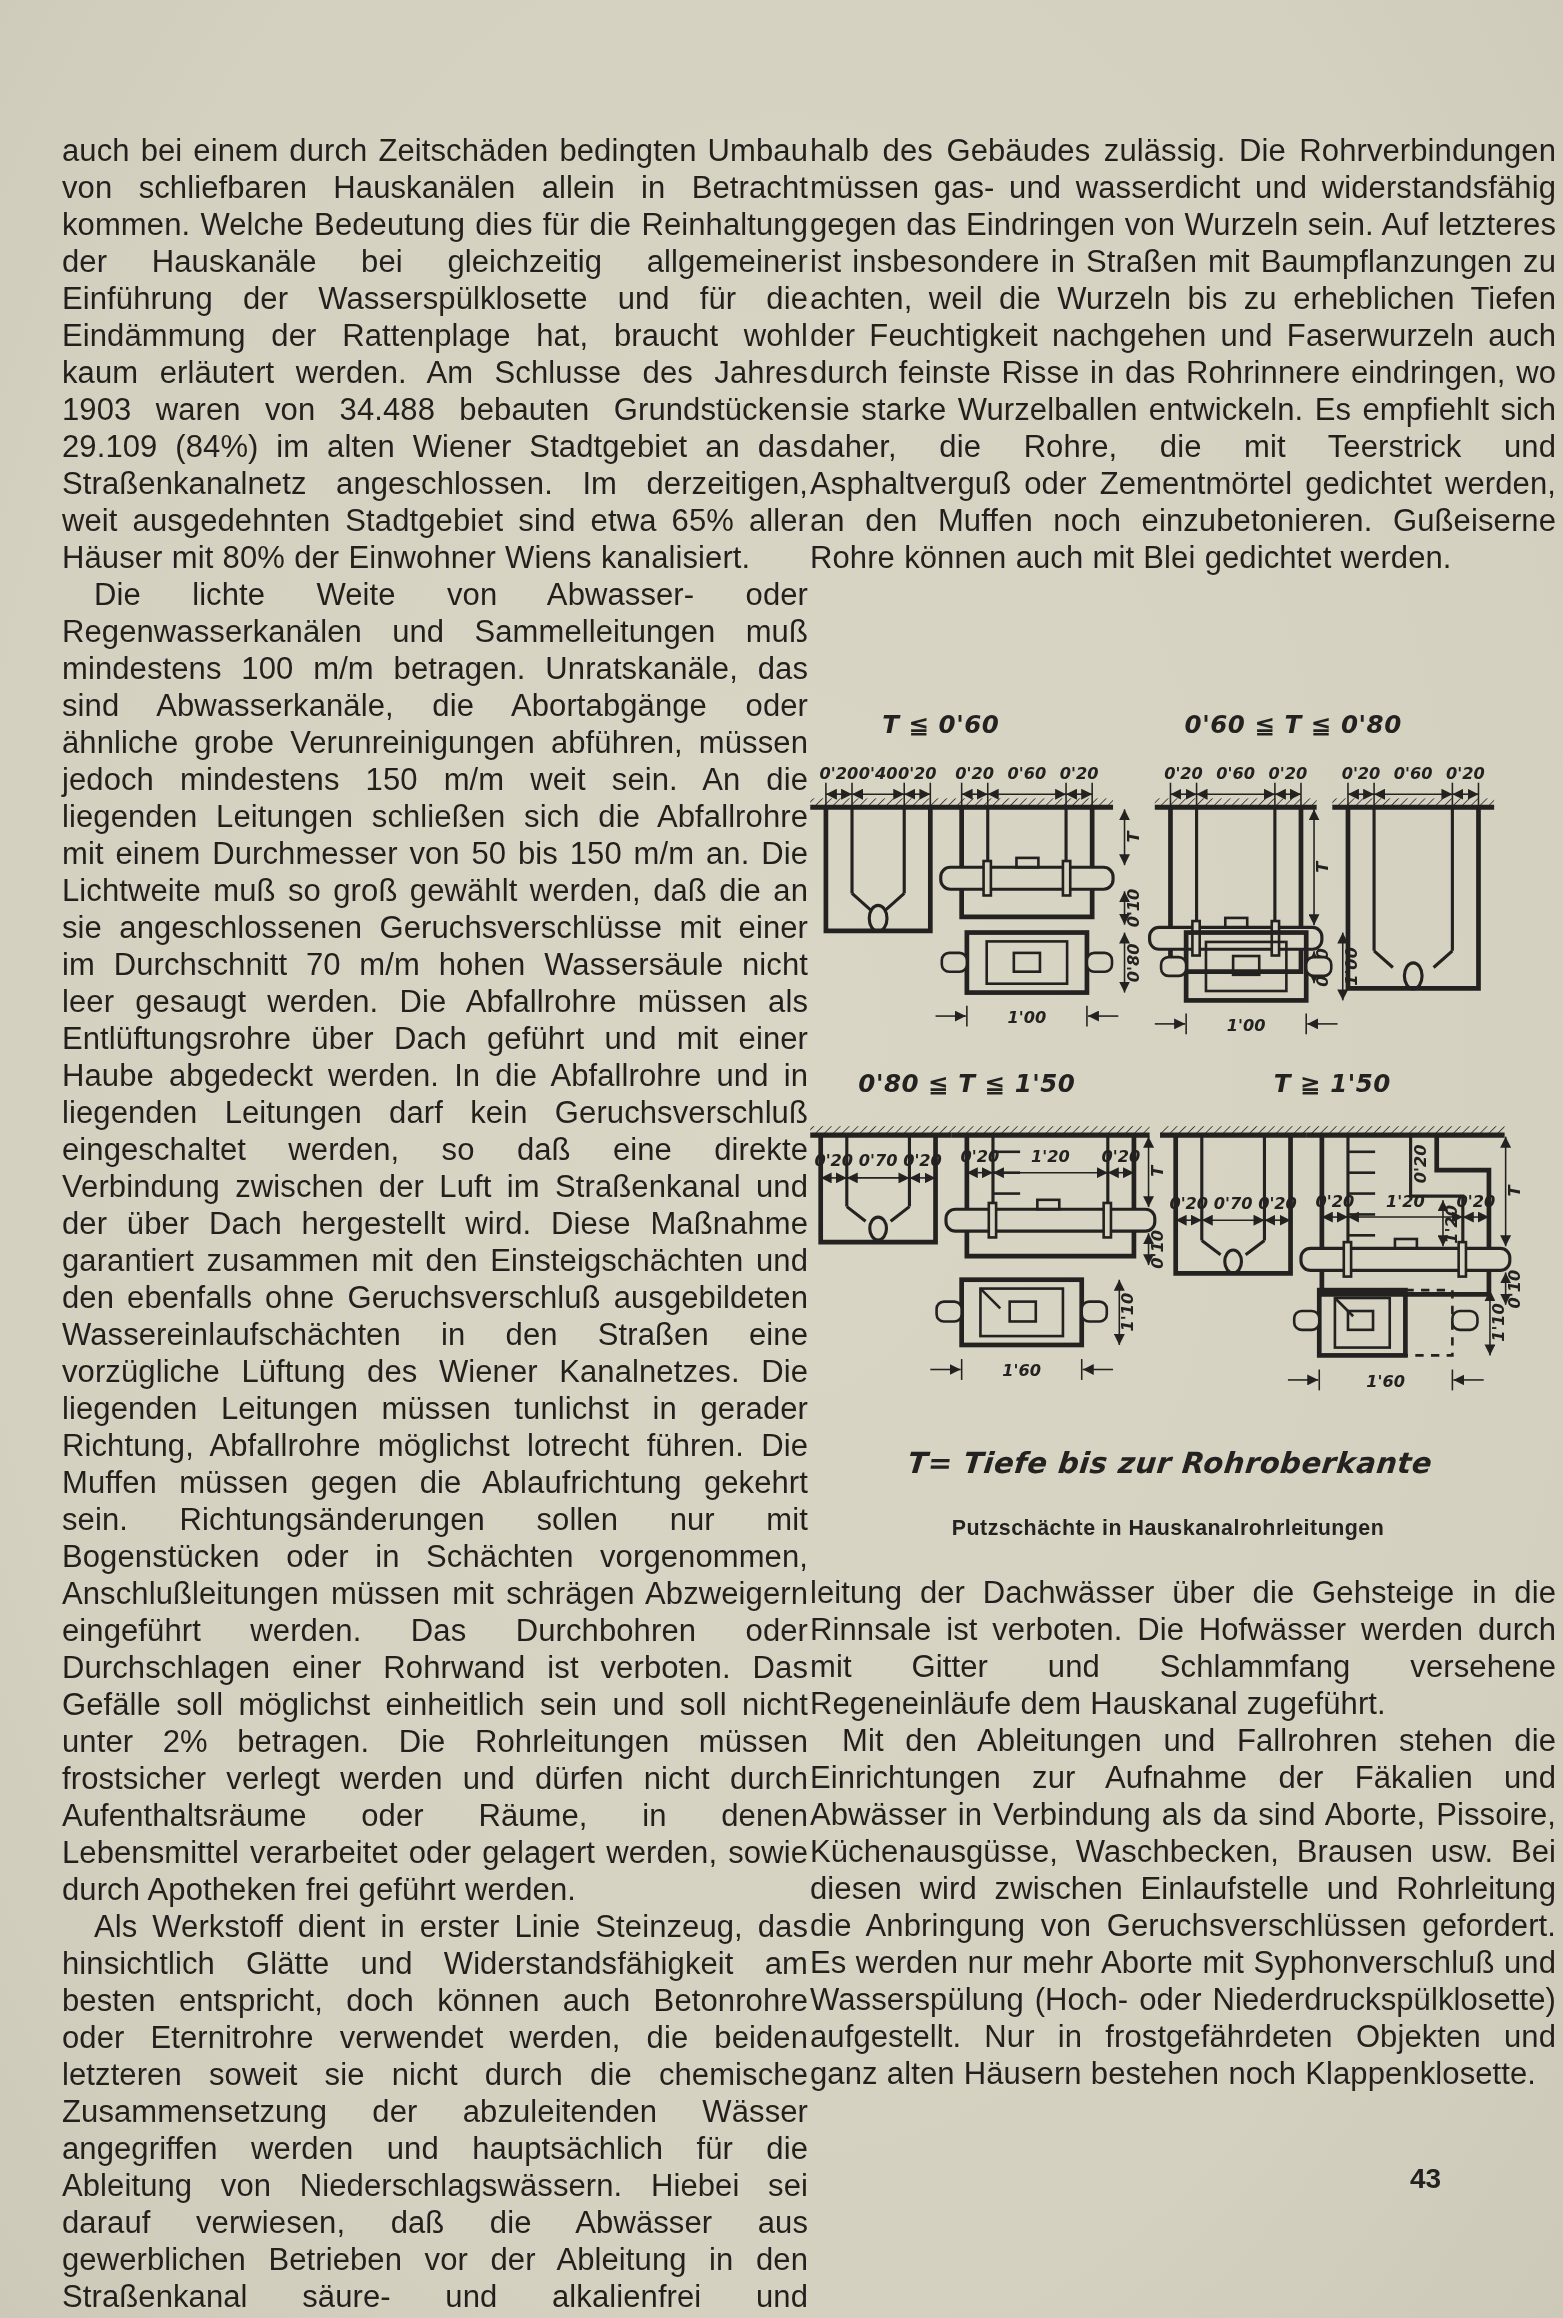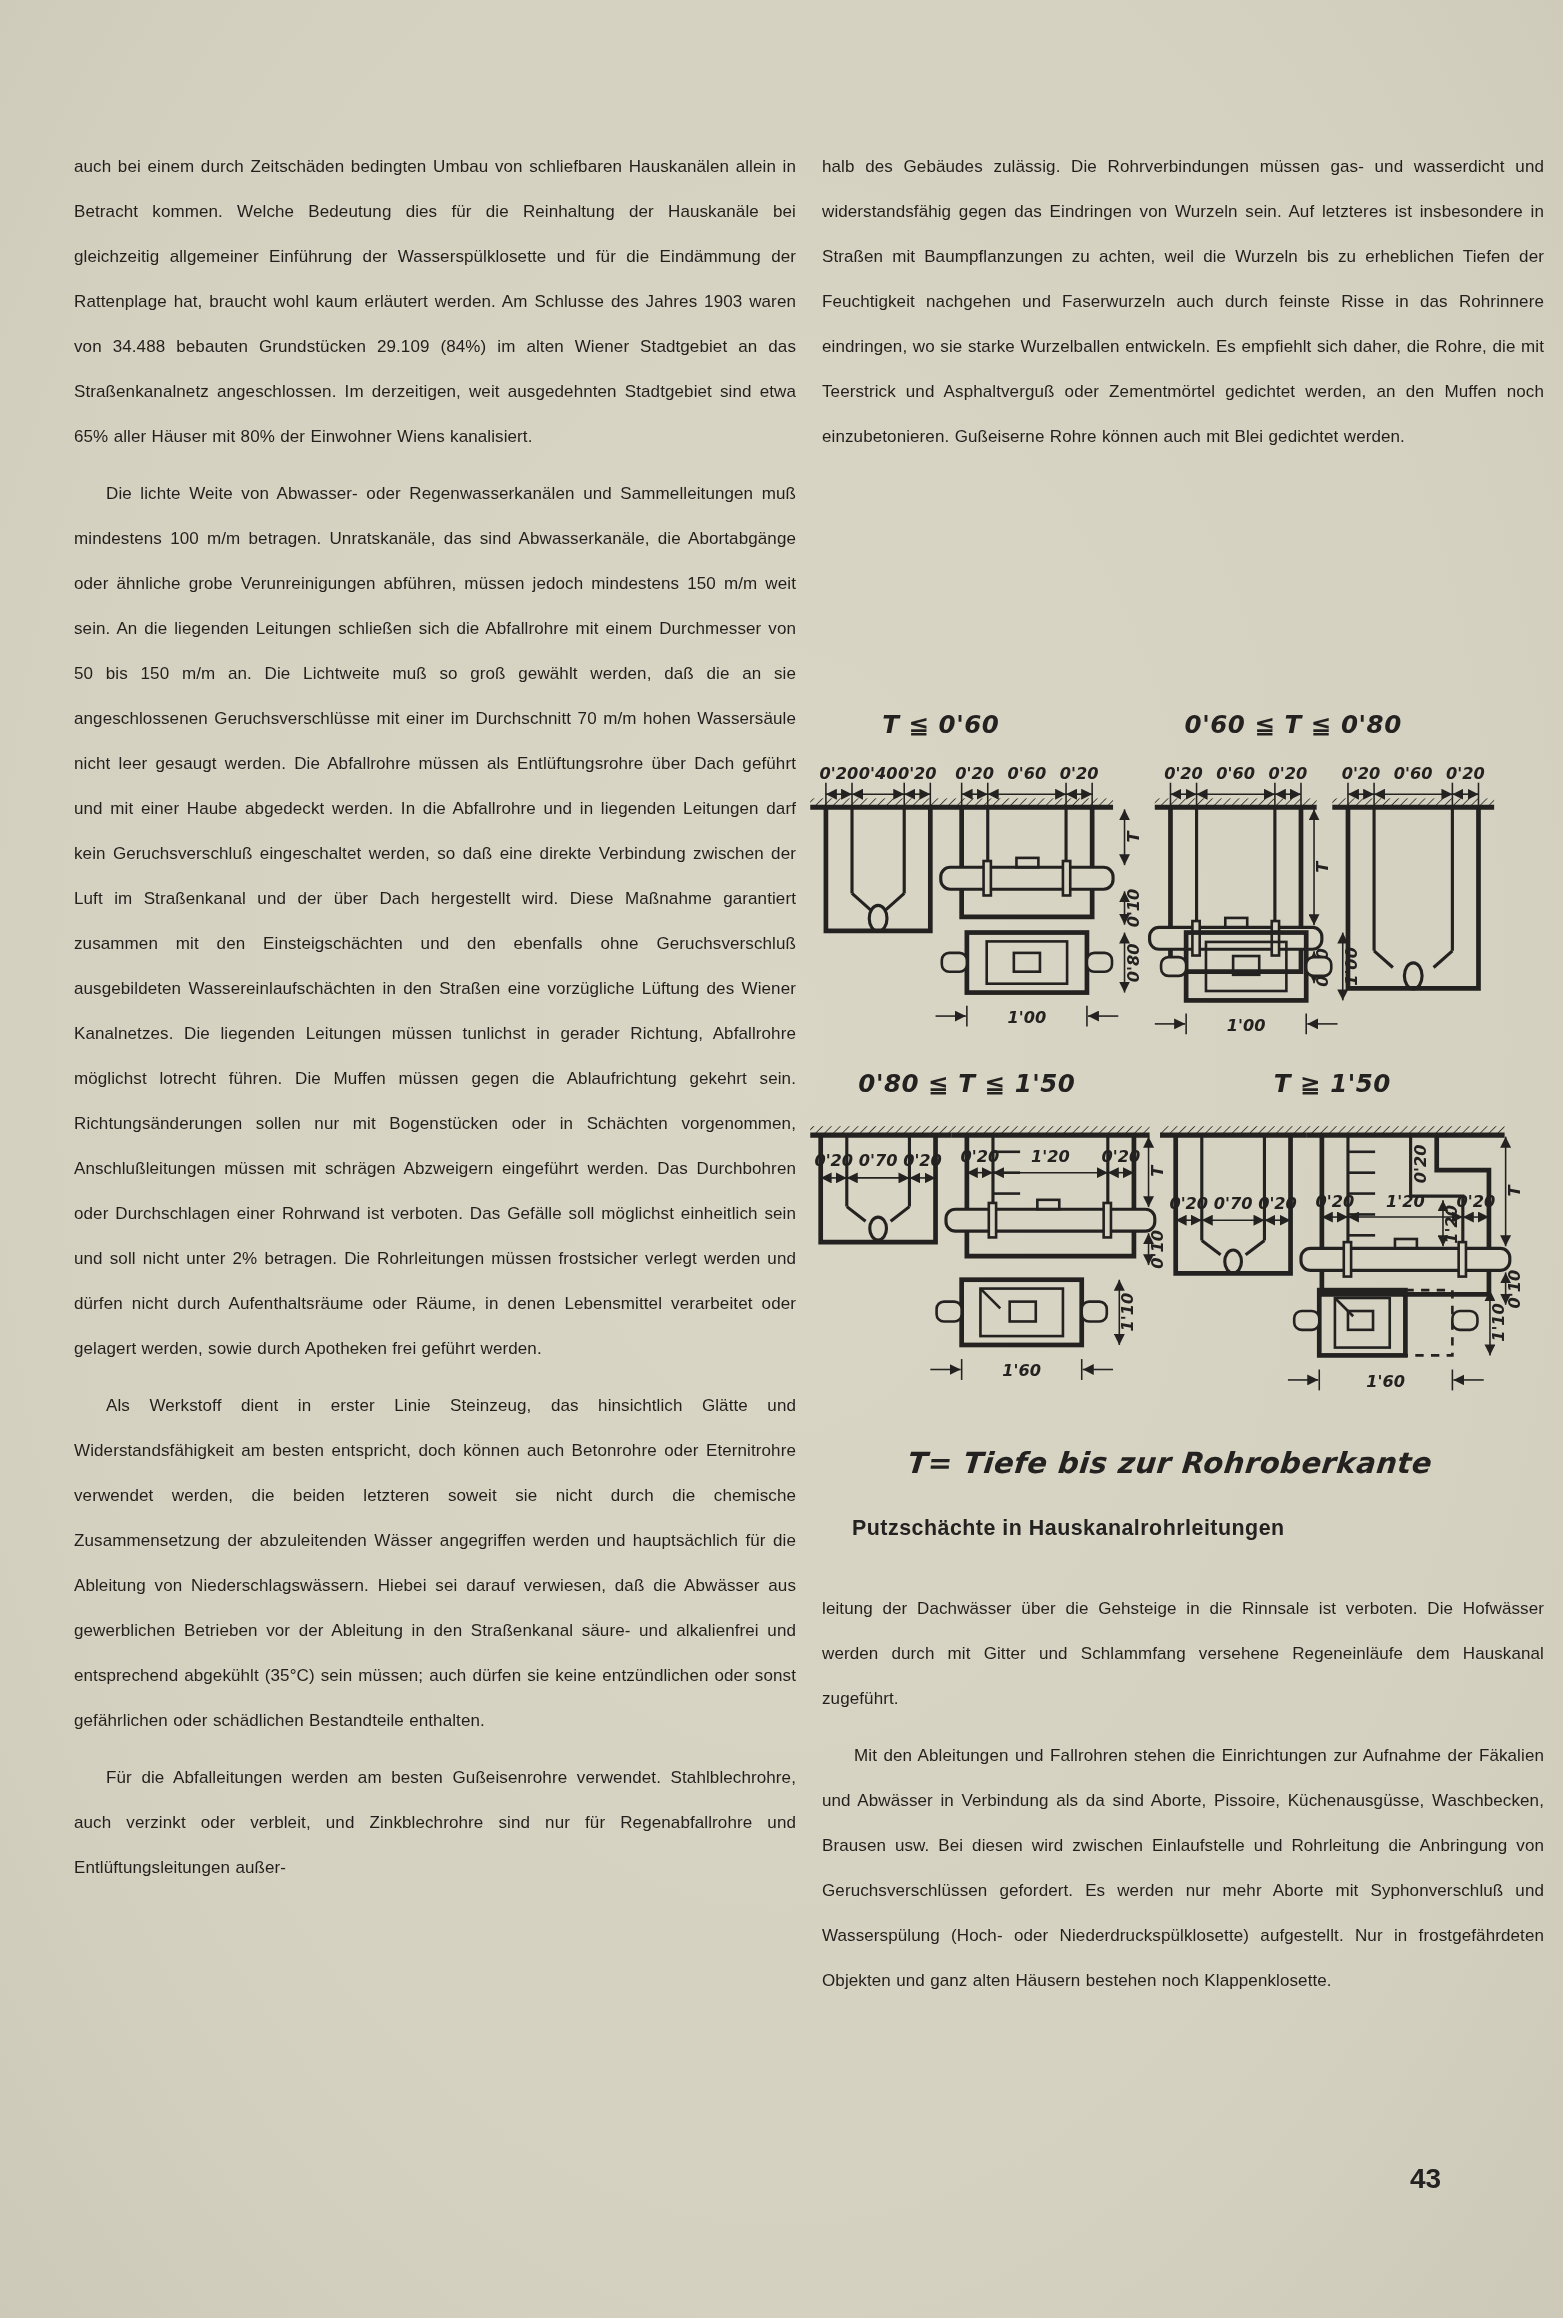--- a/index.html
+++ b/index.html
@@ -3,33 +3,33 @@
 <meta charset="utf-8">
 <style>
   html,body{margin:0;padding:0;background:#b0ab99;}
   .page{
     position:relative;width:1564px;height:2319px;
     background:#d7d3c3;
     background-image:radial-gradient(ellipse at 50% 45%, #dad6c6 0%, #d5d1c1 70%, #cdc9b8 100%);
     font-family:"Liberation Sans",sans-serif;color:#221f1c;overflow:hidden;
   }
   .col{position:absolute;width:746px;}
-  .col p{margin:12px;font-size:17px;line-height:45px;text-align:justify;letter-spacing:0.1px;word-spacing:0.5px;}
+  .col p{margin:0;font-size:31px;line-height:37px;text-align:justify;letter-spacing:0.1px;word-spacing:0.5px;}
   .col p.indent{text-indent:32px;}
   .col-left{left:62px;top:132px;}
   .col-right-top{left:810px;top:132px;}
   .col-right-bottom{left:810px;top:1574px;}
   .figure{position:absolute;left:810px;top:695px;width:746px;height:883px;}
   .fig-svg{position:absolute;left:0;top:0;}
   .caption-formula{
     position:absolute;left:31px;top:751px;width:658px;text-align:center;
     font:italic 700 29px "DejaVu Sans",sans-serif;transform:skewX(-6deg);letter-spacing:0.5px;color:#232220;
   }
   .caption-title{
-    position:absolute;left:42px;top:821px;width:606px;text-align:left;
+    position:absolute;left:55px;top:821px;width:606px;text-align:center;
     font:700 21.4px "Liberation Sans",sans-serif;letter-spacing:0.5px;color:#232220;
   }
   .page-number{position:absolute;left:1410px;top:2163px;font:700 28px "Liberation Sans",sans-serif;color:#232220;}
   
   .s9{fill:none;stroke:#232220;stroke-width:9;}
   .s6{fill:none;stroke:#232220;stroke-width:6;}
   .s5{fill:none;stroke:#232220;stroke-width:5;}
   .dl{fill:none;stroke:#232220;stroke-width:3;}
   .tk{stroke:#232220;stroke-width:3;}
   .rung{stroke:#232220;stroke-width:5;}

